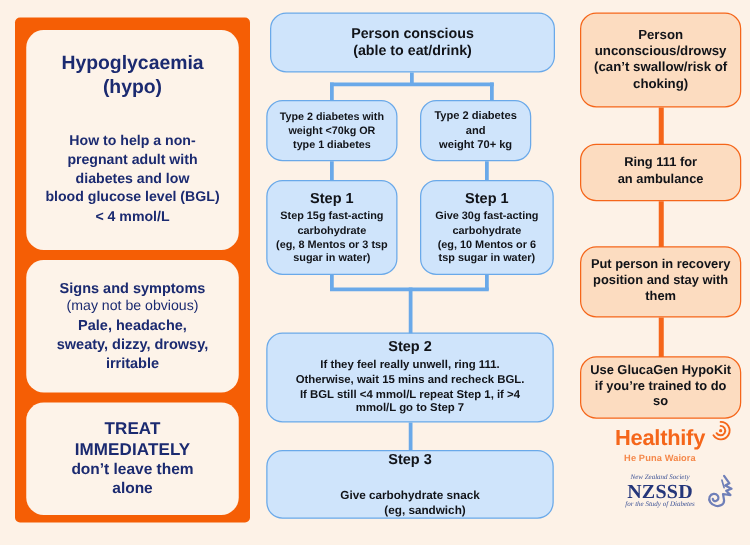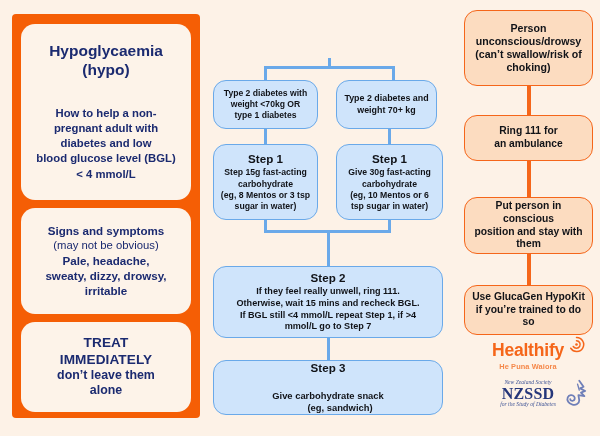--- a/index.html
+++ b/index.html
@@ -245,33 +245,37 @@
         <div>IMMEDIATELY</div>
       </div>
       <div class="treat-sub">
         <div>don’t leave them</div>
         <div>alone</div>
       </div>
     </div>
 
   </div>
 
+  <div class="node blue" style="left:216px; top:10px; width:228px; height:48px;">
+    <div class="hd" style="font-size:11.4px;">Person conscious</div>
+    <div class="hd" style="font-size:11.4px;">(able to eat/drink)</div>
+  </div>
 
   <div class="conn blue" style="left:328px; top:58px; width:3px; height:10px;"></div>
   <div class="conn blue" style="left:264px; top:66px; width:131px; height:3px;"></div>
   <div class="conn blue" style="left:264px; top:66px; width:3px; height:15px;"></div>
   <div class="conn blue" style="left:392px; top:66px; width:3px; height:15px;"></div>
 
   <div class="node blue" style="left:213px; top:80px; width:105px; height:49px;">
     <div class="bd" style="font-size:8.6px;">Type 2 diabetes with</div>
     <div class="bd" style="font-size:8.6px;">weight &lt;70kg OR</div>
     <div class="bd" style="font-size:8.6px;">type 1 diabetes</div>
   </div>
 
-  <div class="node blue" style="left:336px; top:80px; width:101px; height:49px;">
+  <div class="node blue" style="left:336px; top:80px; width:89px; height:49px;">
     <div class="bd" style="font-size:8.9px;">Type 2 diabetes and</div>
     <div class="bd" style="font-size:8.9px;">weight 70+ kg</div>
   </div>
 
   <div class="conn blue" style="left:264px; top:129px; width:3px; height:16px;"></div>
   <div class="conn blue" style="left:388px; top:129px; width:3px; height:16px;"></div>
 
   <div class="node blue" style="left:213px; top:144px; width:105px; height:76px;">
     <div class="hd" style="font-size:11.6px; margin-bottom:1px;">Step 1</div>
     <div class="bd" style="font-size:8.7px;">Step 15g fast-acting</div>
@@ -319,21 +323,21 @@
   <div class="conn orange" style="left:527px; top:86px; width:3.5px; height:30px;"></div>
 
   <div class="node orange" style="left:464px; top:115px; width:129px; height:46px;">
     <div class="hd" style="font-size:10.3px;">Ring 111 for</div>
     <div class="hd" style="font-size:10.3px;">an ambulance</div>
   </div>
 
   <div class="conn orange" style="left:527px; top:161px; width:3.5px; height:37px;"></div>
 
   <div class="node orange" style="left:464px; top:197px; width:129px; height:57px;">
-    <div class="hd" style="font-size:10.3px;">Put person in conscious</div>
+    <div class="hd" style="font-size:10.3px;">Put person in recovery</div>
     <div class="hd" style="font-size:10.3px;">position and stay with</div>
     <div class="hd" style="font-size:10.3px;">them</div>
   </div>
 
   <div class="conn orange" style="left:527px; top:254px; width:3.5px; height:32px;"></div>
 
   <div class="node orange" style="left:464px; top:285px; width:129px; height:50px;">
     <div class="hd" style="font-size:10.3px;">Use GlucaGen HypoKit</div>
     <div class="hd" style="font-size:10.3px;">if you’re trained to do so</div>
   </div>

